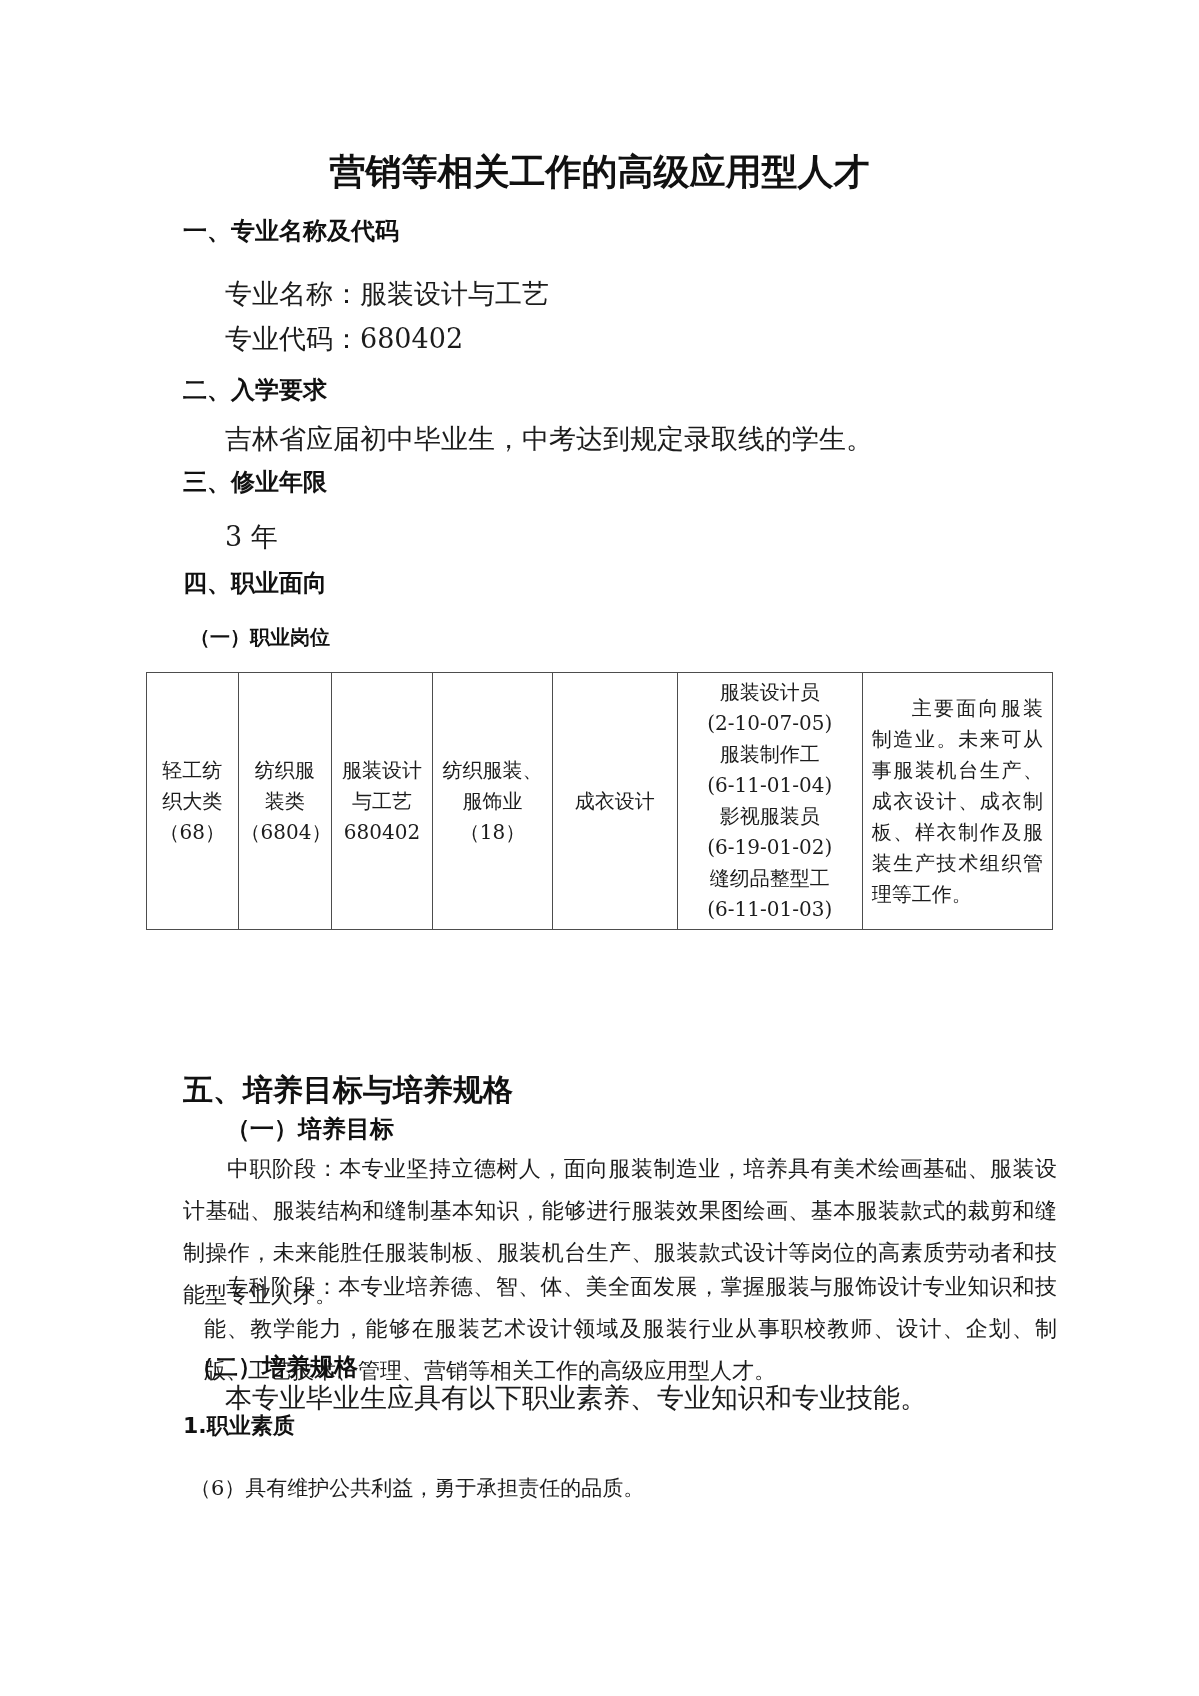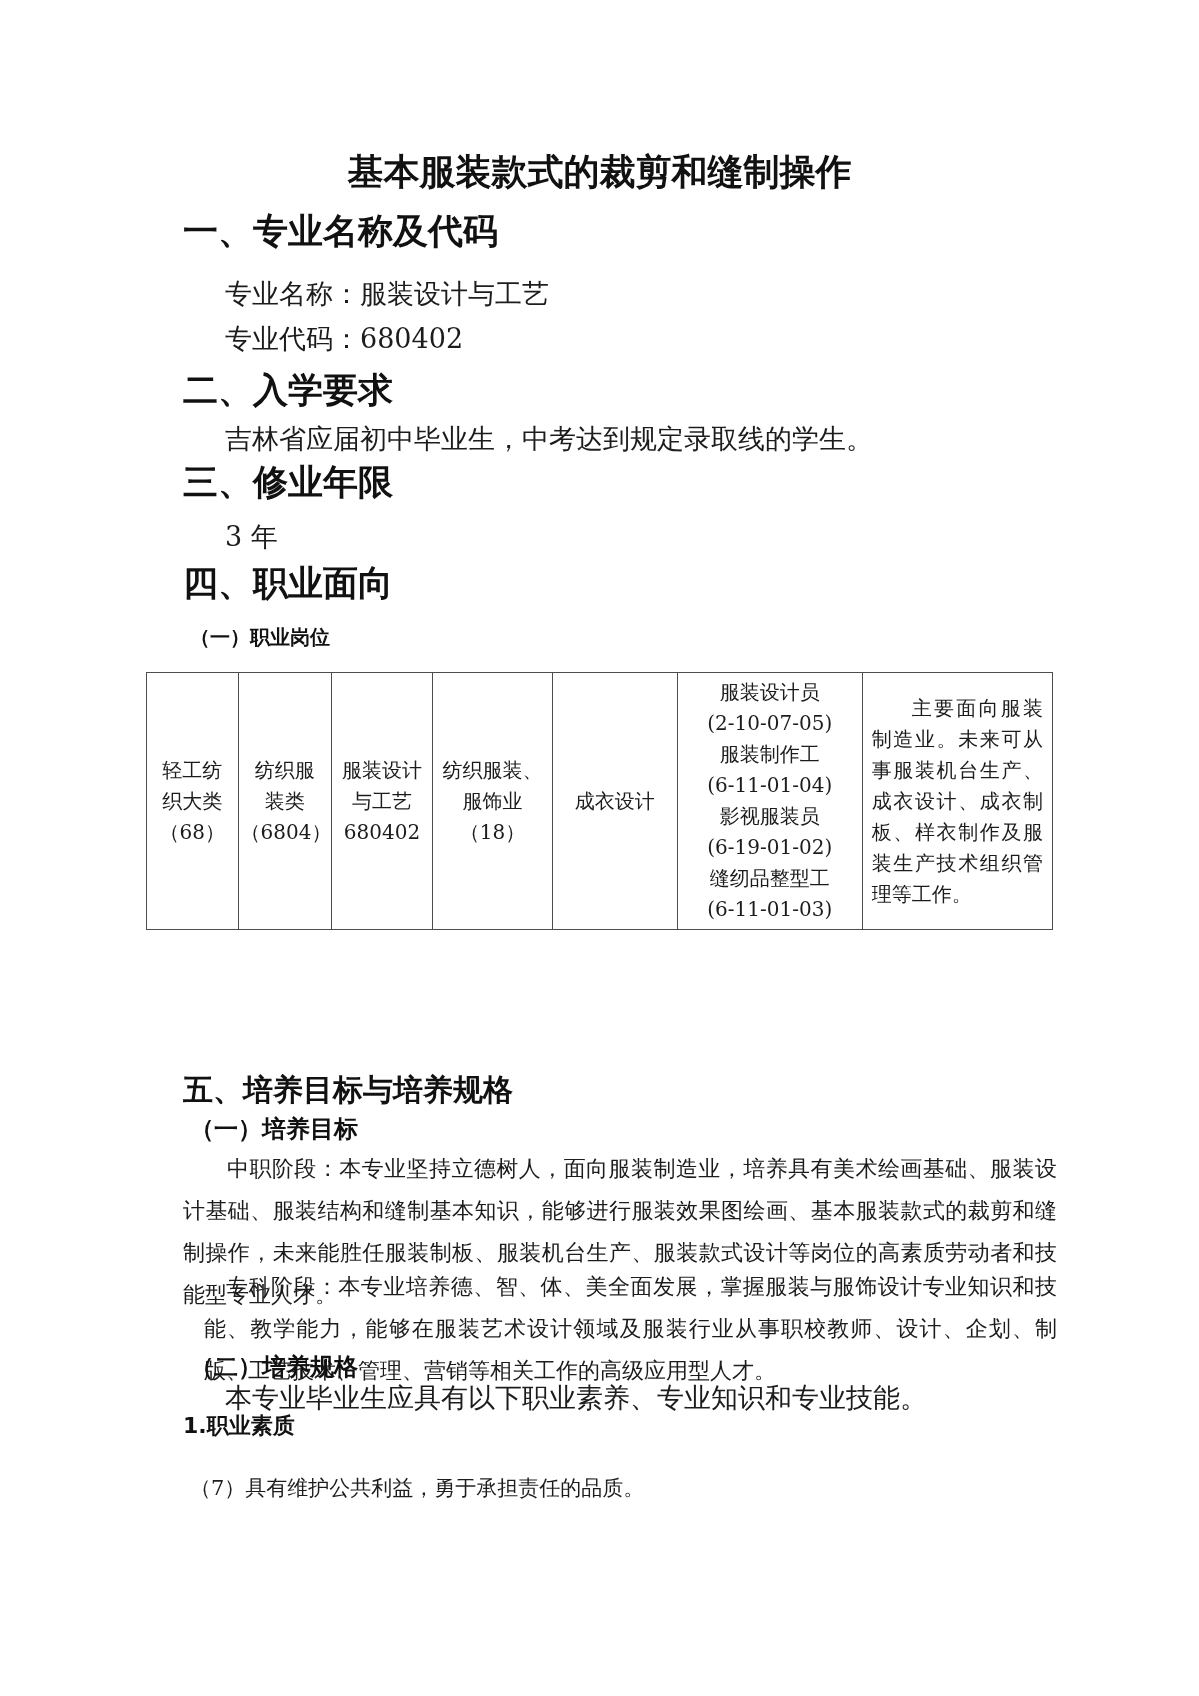--- a/index.html
+++ b/index.html
@@ -14,21 +14,21 @@
   .abs{position:absolute;}
   .title{
     top:150px;left:0;width:1199px;
     text-align:center;
     font-family:"DejaVu Sans", sans-serif;
     font-weight:bold;font-size:36px;line-height:44px;
     color:#111;
   }
   .h-main{
     font-family:"DejaVu Sans", sans-serif;
-    font-weight:bold;font-size:35px;line-height:36px;
+    font-weight:bold;font-size:24px;line-height:36px;
     color:#111;left:183px;
   }
   .h-main.big{font-size:30px;}
   .h-sub{
     font-family:"DejaVu Sans", sans-serif;
     font-weight:bold;font-size:20px;line-height:32px;
     color:#111;left:190px;
   }
   .h-num{
     font-family:"DejaVu Sans", sans-serif;
@@ -76,21 +76,21 @@
     padding:12px 9px;
   }
   tr.hdr{height:95px;}
   tr.bodyrow{height:257px;}
 </style>
 </head>
 <body>
 
 <div class="page">
 
-  <div class="abs title">基本服装款式的裁剪和缝制操作</div>
+  <div class="abs title">营销等相关工作的高级应用型人才</div>
 
   <div class="abs h-main" style="top:213px;">一、专业名称及代码</div>
   <div class="abs ind-line" style="top:279px;">专业名称：服装设计与工艺</div>
   <div class="abs ind-line" style="top:324px;">专业代码：680402</div>
 
   <div class="abs h-main" style="top:372px;">二、入学要求</div>
   <div class="abs ind-line" style="top:424px;">吉林省应届初中毕业生，中考达到规定录取线的学生。</div>
 
   <div class="abs h-main" style="top:464px;">三、修业年限</div>
   <div class="abs ind-line" style="top:522px;">3 年</div>
@@ -130,24 +130,24 @@
 影视服装员
 (6-19-01-02)
 缝纫品整型工
 (6-11-01-03)</td>
       <td class="cell-7">主要面向服装制造业。未来可从事服装机台生产、成衣设计、成衣制板、样衣制作及服装生产技术组织管理等工作。</td>
     </tr>
   </tbody>
     </table>
 
   <div class="abs h-main big" style="top:1061px;margin-top:11px;">五、培养目标与培养规格</div>
-  <div class="abs h-sub" style="top:1113px;font-size:24px;">（一）培养目标</div>
+  <div class="abs h-sub" style="top:1113px;font-size:24px;margin-left:36px;">（一）培养目标</div>
 
   <div class="abs para p1" style="top:1148px;">中职阶段：本专业坚持立德树人，面向服装制造业，培养具有美术绘画基础、服装设计基础、服装结构和缝制基本知识，能够进行服装效果图绘画、基本服装款式的裁剪和缝制操作，未来能胜任服装制板、服装机台生产、服装款式设计等岗位的高素质劳动者和技能型专业人才。</div>
   <div class="abs para p2" style="top:1266px;">专科阶段：本专业培养德、智、体、美全面发展，掌握服装与服饰设计专业知识和技能、教学能力，能够在服装艺术设计领域及服装行业从事职校教师、设计、企划、制版、工艺技术、管理、营销等相关工作的高级应用型人才。</div>
 
   <div class="abs h-sub" style="top:1351px;font-size:24px;">（二）培养规格</div>
   <div class="abs ind-line" style="top:1383px;">本专业毕业生应具有以下职业素养、专业知识和专业技能。</div>
 
   <div class="abs h-num" style="top:1411px;">1.职业素质</div>
-  <div class="abs list-line" style="top:1473px;">（7）具有维护公共利益，勇于承担责任的品质。</div>
+  <div class="abs list-line" style="top:1473px;">（6）具有维护公共利益，勇于承担责任的品质。</div>
 
 </div>
 
 </body></html>

